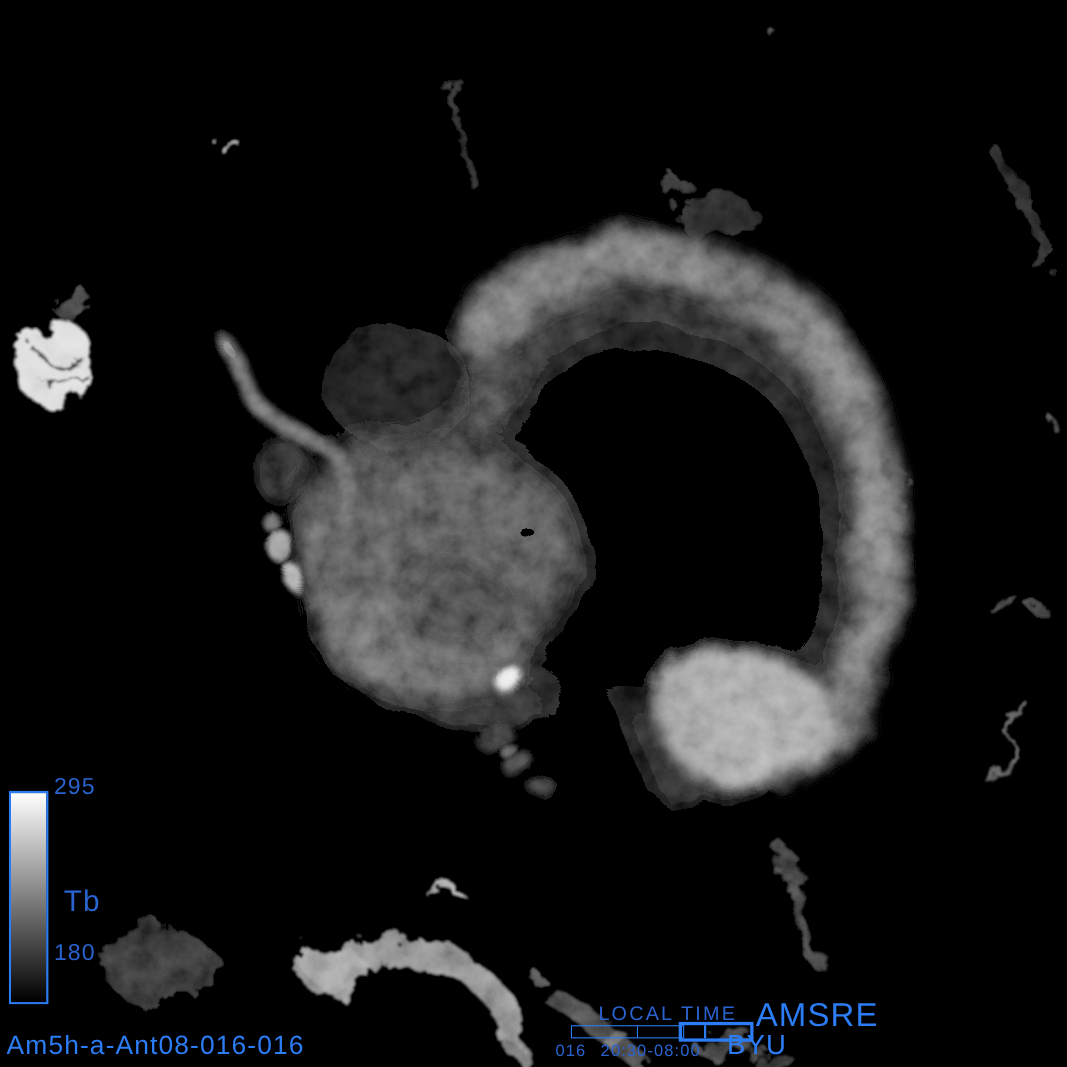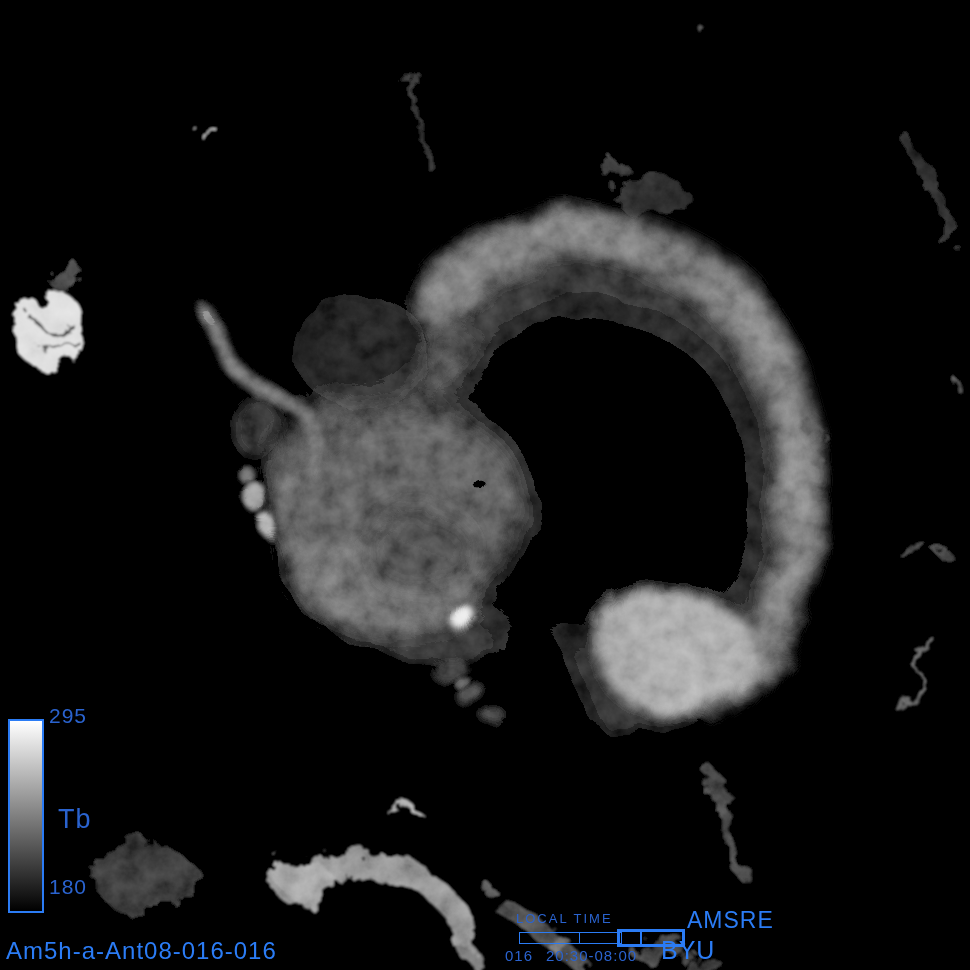--- a/index.html
+++ b/index.html
@@ -21,38 +21,38 @@
   .ovl{position:absolute;white-space:nowrap;line-height:1;}
   .blue{color:var(--accent);}
   .lblue{color:var(--label-blue);}
   .colorbar{
     position:absolute;left:8px;top:719px;width:32px;height:190px;
     border:2px solid var(--accent);
     background:linear-gradient(to bottom,var(--colorbar-top),var(--colorbar-bottom));
   }
   .cb-max{left:49px;top:705px;font-size:21px;letter-spacing:1px;}
   .cb-units{left:58px;top:806px;font-size:27px;letter-spacing:1px;}
-  .cb-min{left:49px;top:876px;font-size:21px;letter-spacing:1px;}
+  .cb-min{left:49px;top:856px;font-size:21px;letter-spacing:1px;}
   .product-id{left:6px;top:939px;font-size:24px;letter-spacing:1px;}
-  .lt-title{left:516px;top:912px;font-size:13px;letter-spacing:2px;}
+  .lt-title{left:544px;top:912px;font-size:18px;letter-spacing:2px;}
   .lt-bar-thin{
     position:absolute;left:519px;top:932px;width:101px;height:10px;
     border:1px solid var(--accent);display:flex;
   }
   .lt-cell-a{width:59px;height:100%;border-right:1px solid var(--accent);}
   .lt-cell-b{flex:1;height:100%;}
   .lt-bar-thick{
     position:absolute;left:617px;top:929px;width:62px;height:12px;
     border:3px solid var(--accent);display:flex;
   }
   .lt-cell-c{width:20px;height:100%;border-right:2px solid var(--accent);}
   .lt-cell-d{flex:1;height:100%;}
   .lt-day{left:505px;top:948px;font-size:15px;letter-spacing:1px;text-align:center;}
   .lt-range{left:546px;top:948px;font-size:15px;letter-spacing:1px;}
-  .brand-1{left:687px;top:909px;font-size:23px;letter-spacing:1px;}
+  .brand-1{left:687px;top:909px;font-size:30px;letter-spacing:1px;}
   .brand-2{left:661px;top:938px;font-size:25px;letter-spacing:1px;}
 </style>
 </head>
 <body>
 
 <div class="stage">
 
   <div class="map-stack">
     <svg width="970" height="970" viewBox="0 0 970 970">
       <defs>

